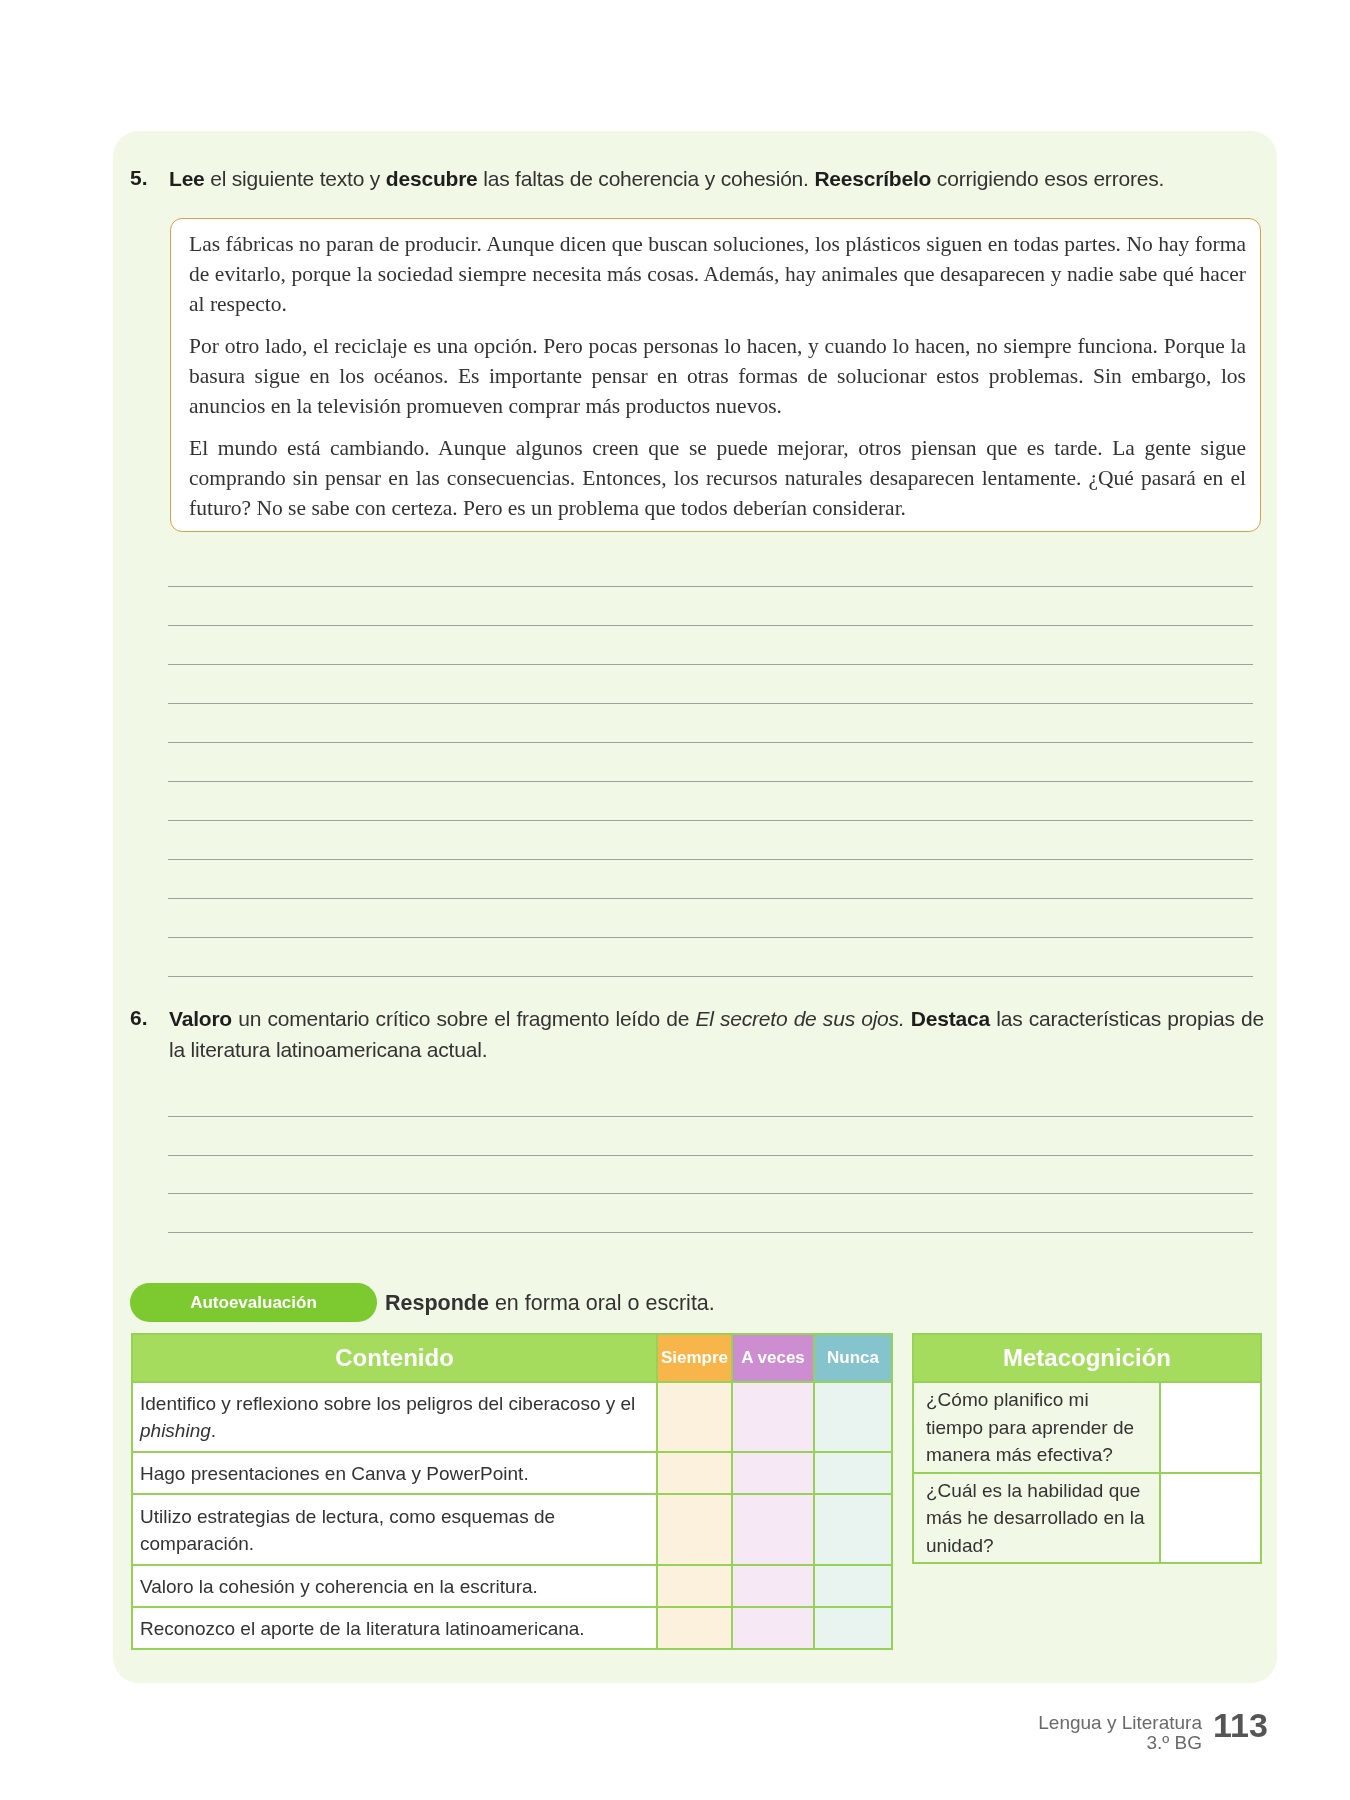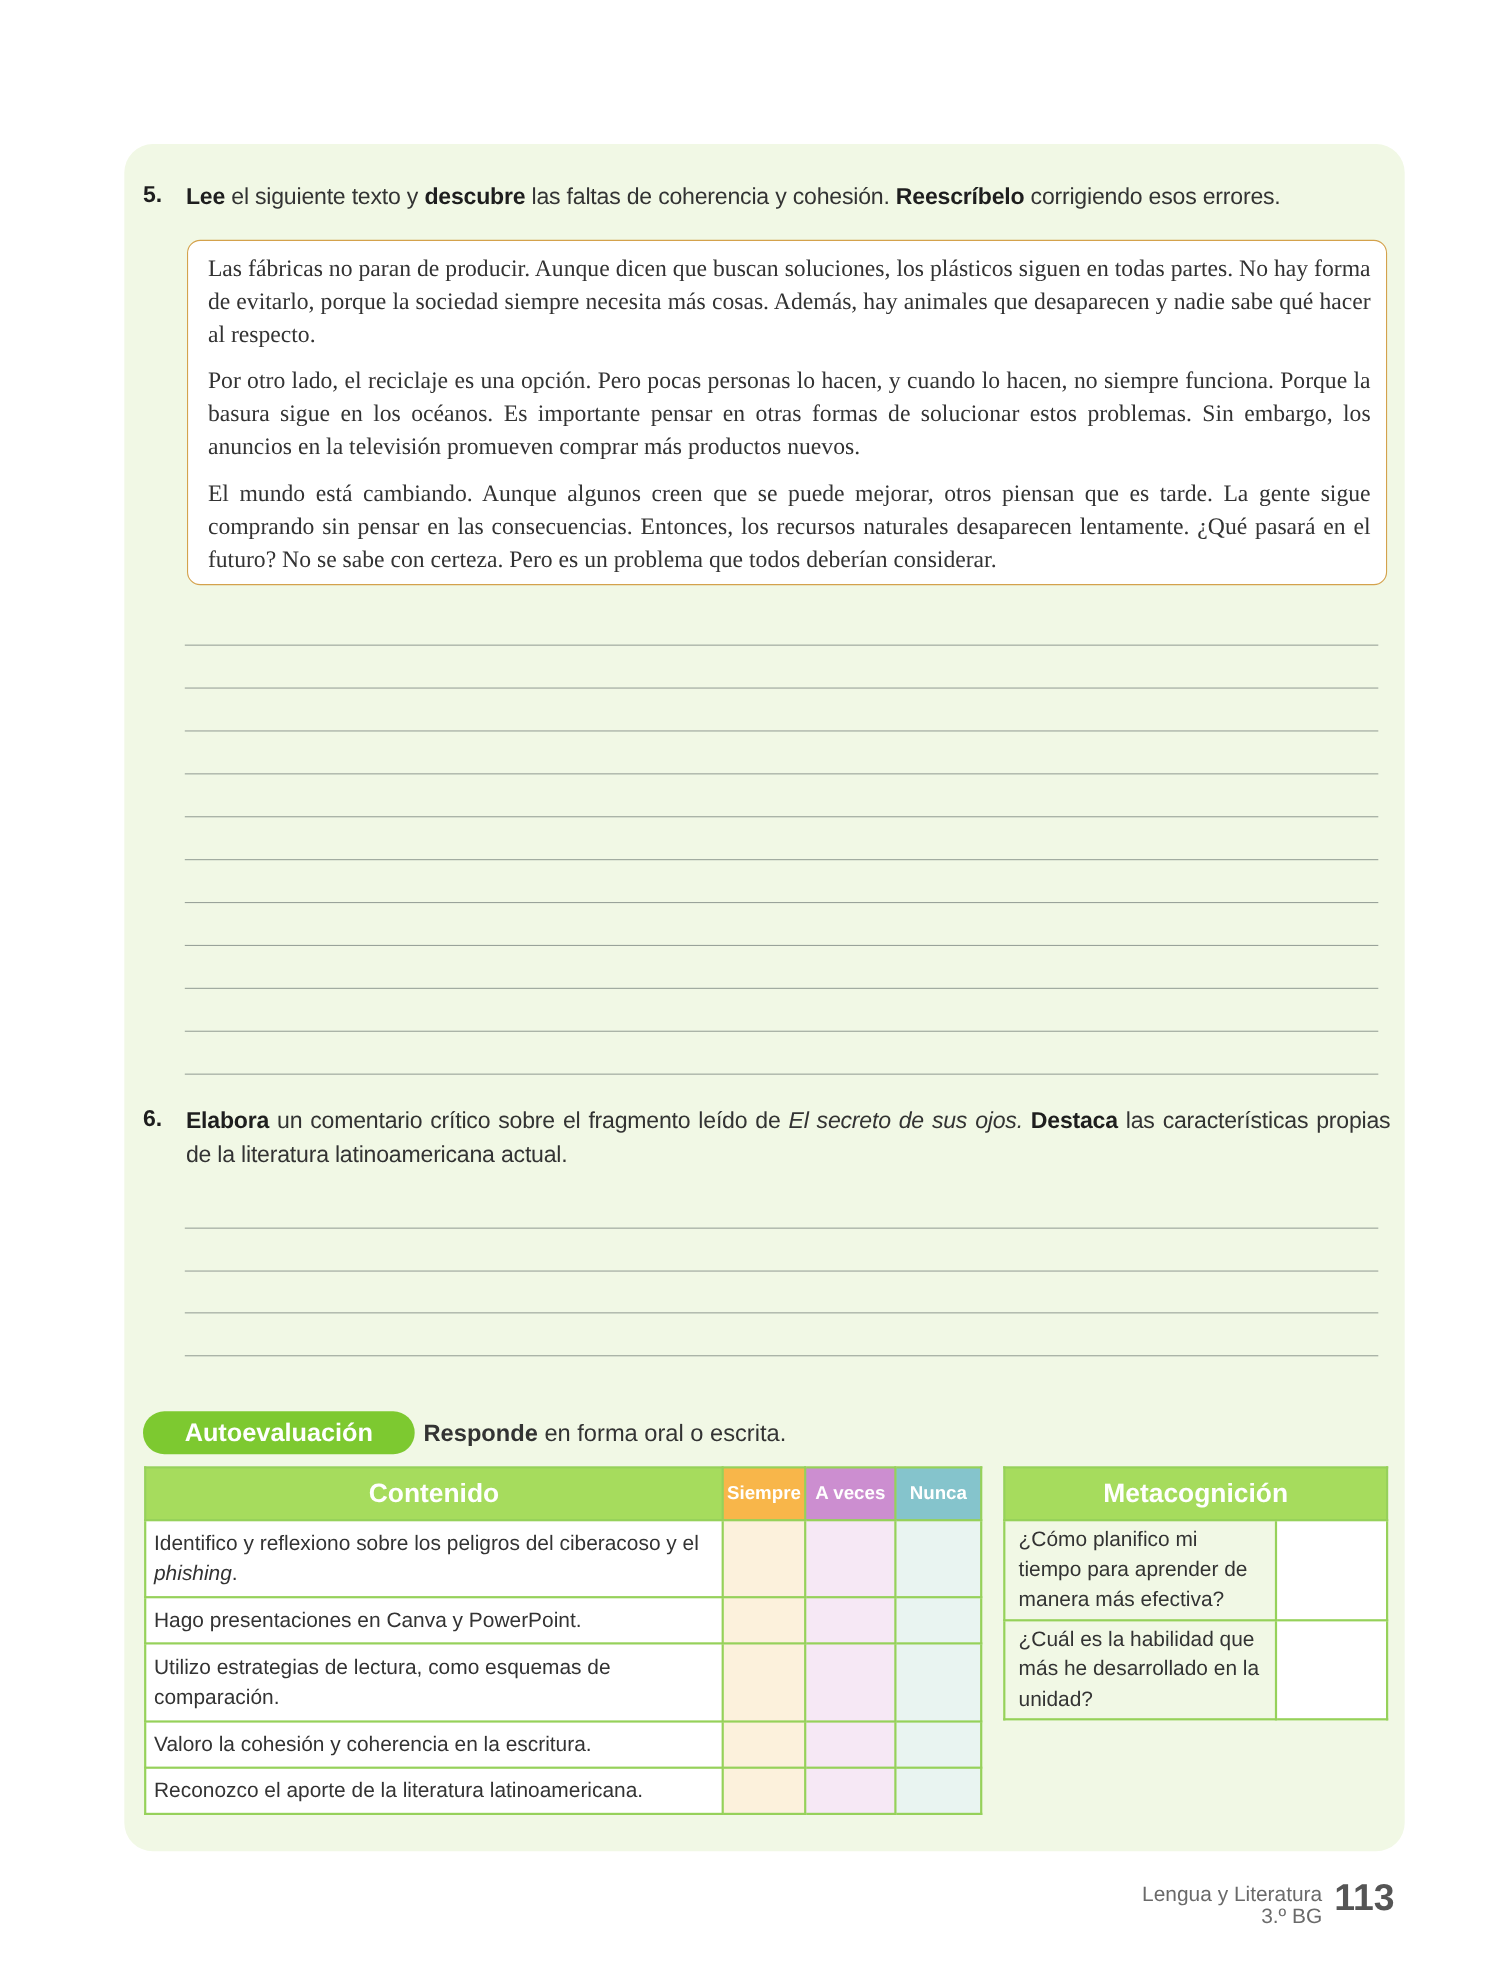--- a/index.html
+++ b/index.html
@@ -10,21 +10,21 @@
   .q { position:absolute; font-size:21px; line-height:31px; color:#333; letter-spacing:-0.2px; }
   .q b { color:#1e1e1e; }
   .qnum { position:absolute; font-weight:bold; font-size:21px; color:#1e1e1e; }
   .textbox { position:absolute; left:170px; top:218px; width:1091px; height:314px; box-sizing:border-box;
              background:#ffffff; border:1.5px solid #d4a24c; border-radius:12px; padding:10px 14px 0 18px;
              font-family:"Liberation Serif", serif; font-size:21.5px; line-height:30px; color:#333;
              text-align:justify; }
   .textbox p { margin:0 0 12px 0; }
   .line { position:absolute; left:168px; width:1085px; height:0; border-top:1.5px solid #9aa39a; }
   .pill { position:absolute; left:130px; top:1283px; width:247px; height:39px; background:#7dc930;
-          border-radius:20px; color:#fff; font-weight:bold; font-size:23px; line-height:39px;
+          border-radius:20px; color:#fff; font-weight:bold; font-size:17px; line-height:39px;
           text-align:center; }
   .respond { position:absolute; left:385px; top:1286px; font-size:21.5px; line-height:34px; color:#333; }
   table { position:absolute; border-collapse:collapse; font-size:19px; }
   .t1 { left:131px; top:1333px; width:762px; }
   .t2 { left:912px; top:1333px; width:350px; }
   th, td { border:2px solid #96d15a; padding:0; }
   th { background:#a6dc5d; color:#ffffff; height:46px; font-weight:bold; font-size:24px; }
   th.s { background:#f8b64a; font-size:17px; width:73px; }
   th.a { background:#cc8ed0; font-size:17px; width:80px; }
   th.n { background:#85c4cc; font-size:17px; width:76px; }
@@ -62,21 +62,21 @@
   <div class="line" style="top:781px"></div>
   <div class="line" style="top:820px"></div>
   <div class="line" style="top:859px"></div>
   <div class="line" style="top:898px"></div>
   <div class="line" style="top:937px"></div>
   <div class="line" style="top:976px"></div>
 </div>
 
 <div class="qnum" style="left:130px;top:1006px;">6.</div>
 <div class="q" style="left:169px;top:1003px;width:1095px;text-align:justify;">
-  <b>Elabora</b><span> un comentario crítico sobre el fragmento leído de </span><i>El secreto de sus ojos.</i><span> </span><b>Destaca</b><span> las características propias de la literatura latinoamericana actual.</span>
+  <b>Valoro</b><span> un comentario crítico sobre el fragmento leído de </span><i>El secreto de sus ojos.</i><span> </span><b>Destaca</b><span> las características propias de la literatura latinoamericana actual.</span>
 </div>
 
 <div>
   <div class="line" style="top:1116px"></div>
   <div class="line" style="top:1155px"></div>
   <div class="line" style="top:1193px"></div>
   <div class="line" style="top:1232px"></div>
 </div>
 
 <div class="pill">Autoevaluación</div>

